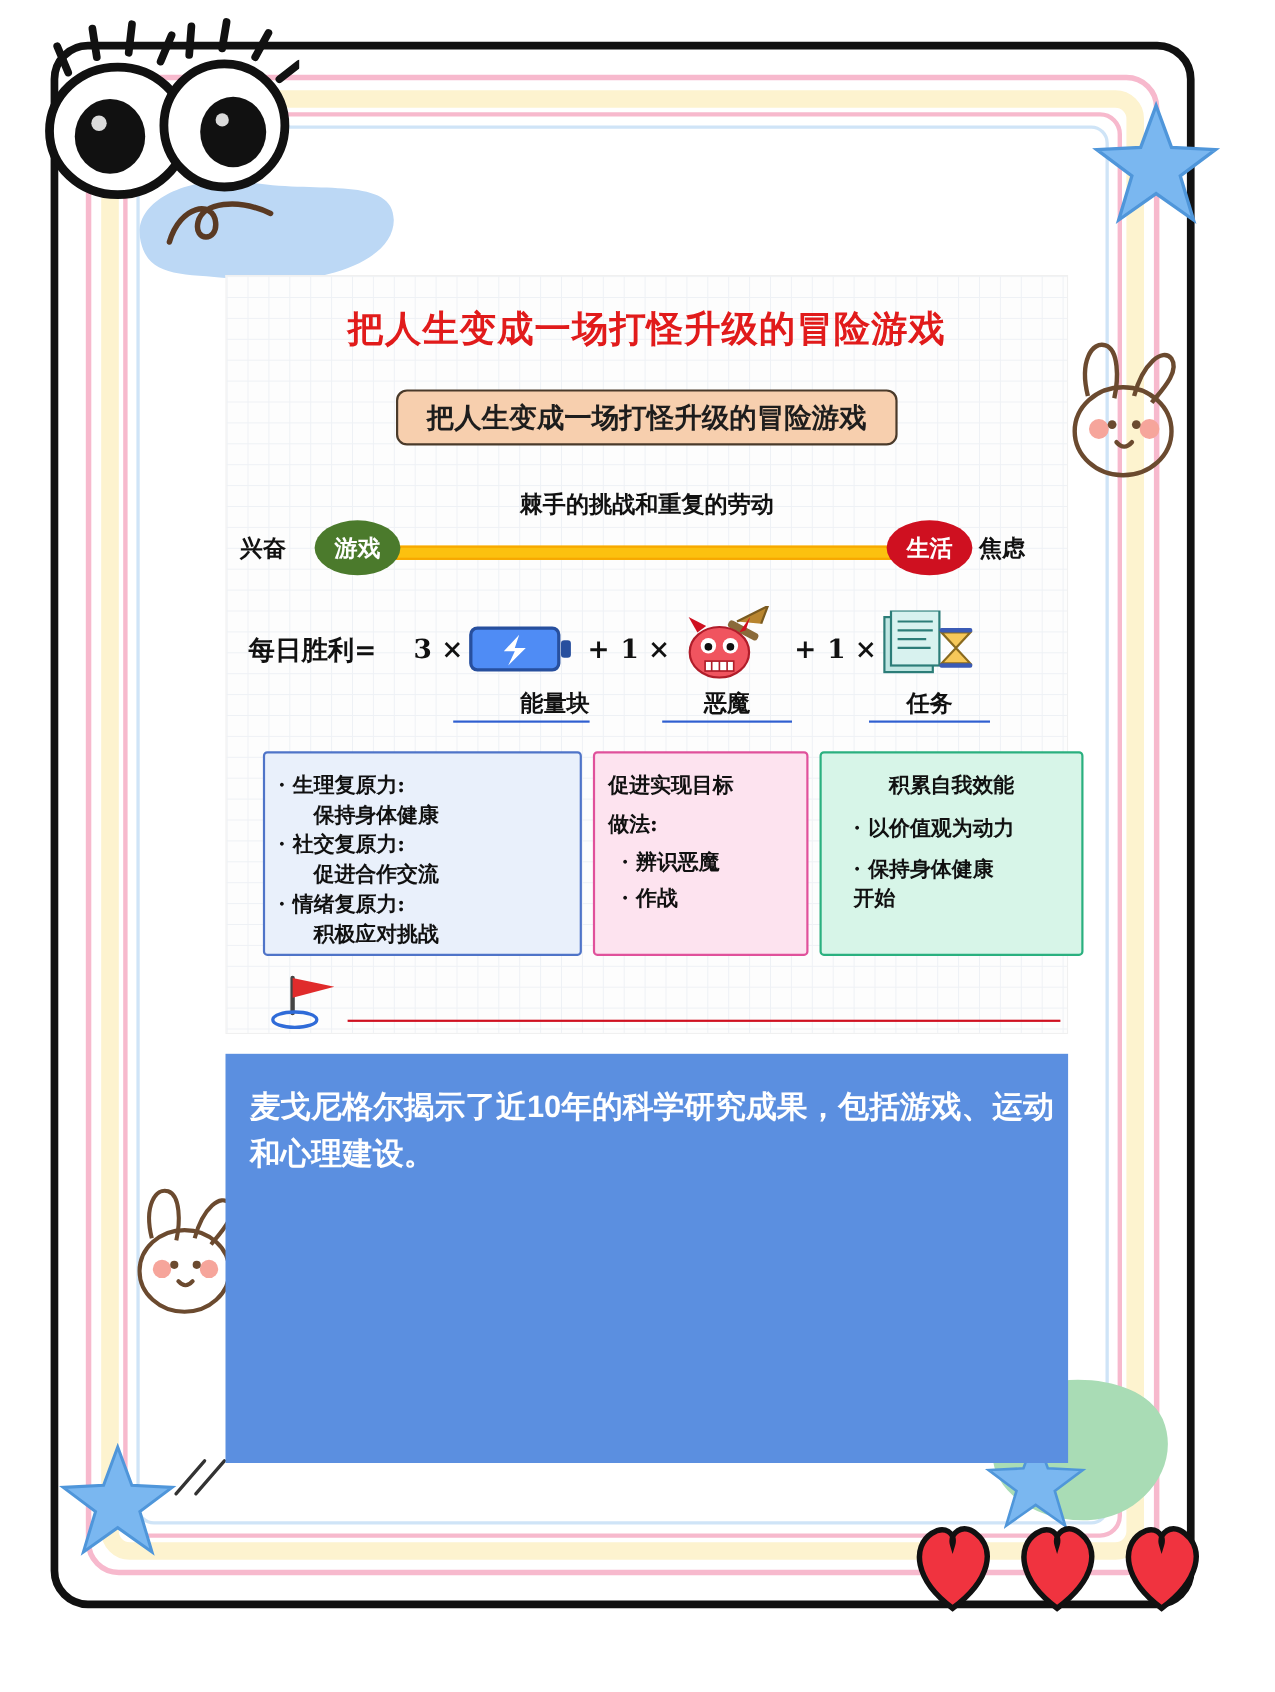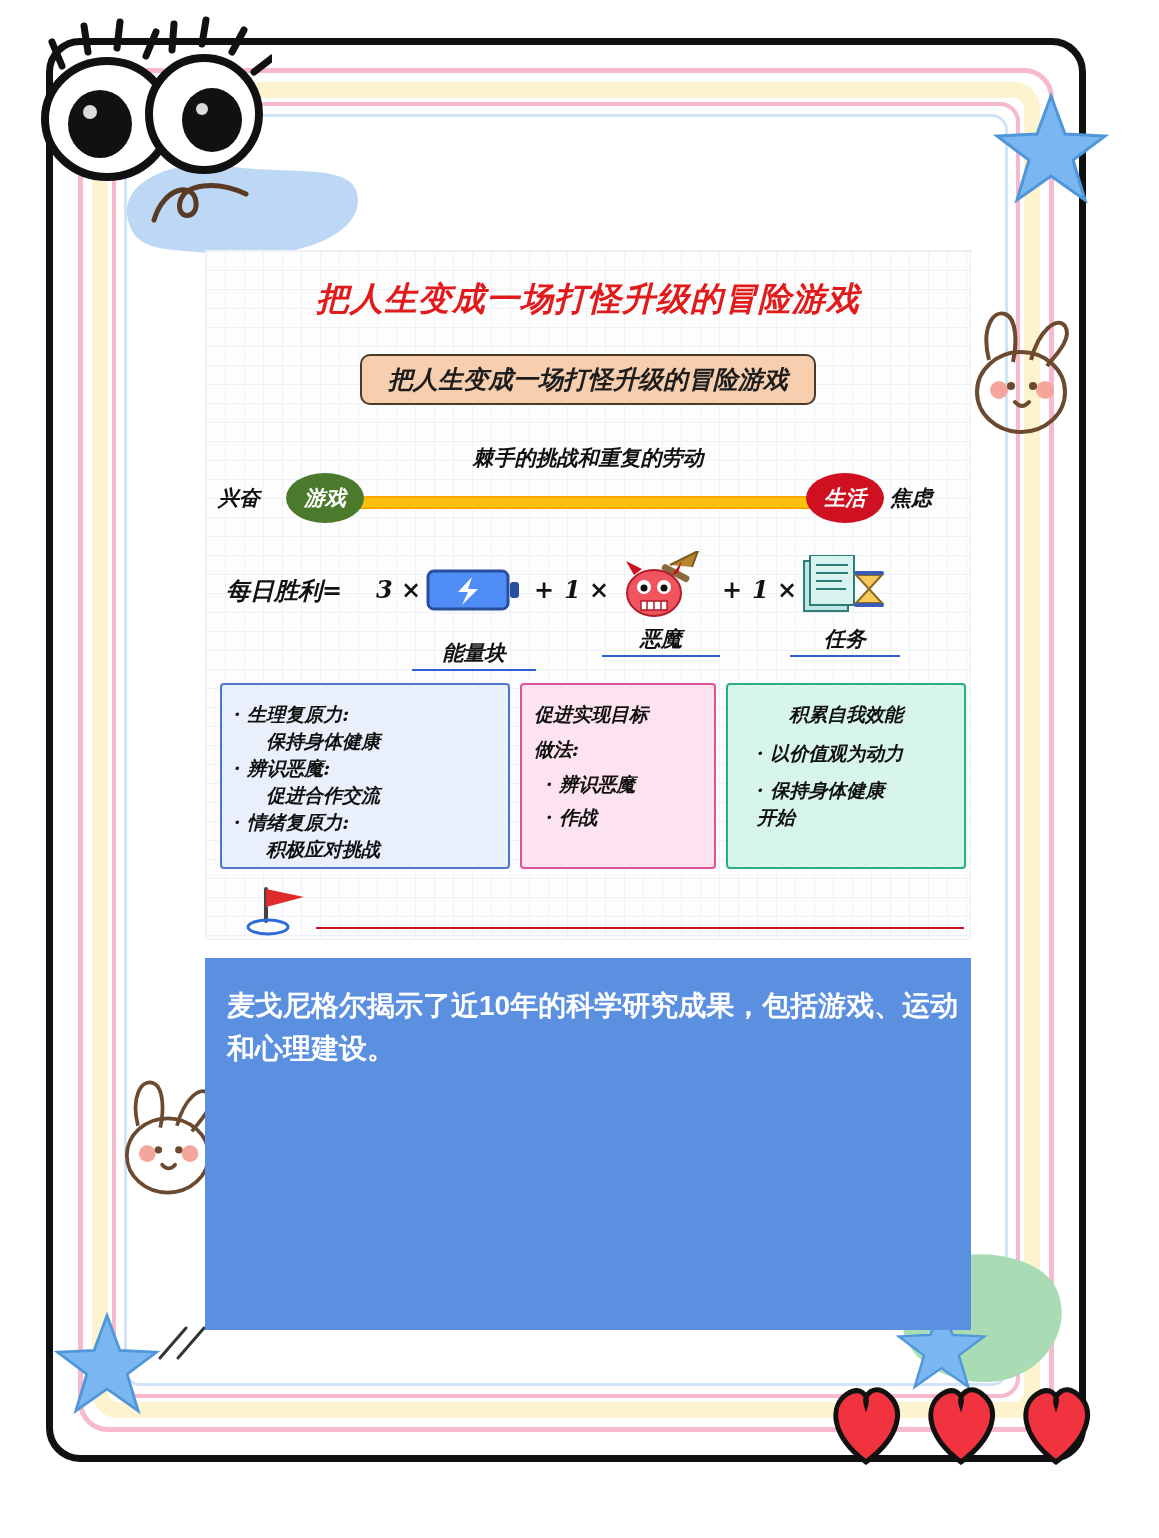--- a/index.html
+++ b/index.html
@@ -51,21 +51,20 @@
 
   
   .poster{
     position:absolute;left:205px;top:250px;width:766px;height:690px;
     background:#fdfdfd;box-sizing:border-box;
     background-image:
       linear-gradient(to right,#eef1f5 1px,transparent 1px),
       linear-gradient(to bottom,#eef1f5 1px,transparent 1px);
     background-size:19px 19px;
     border:1px solid #f0f0f0;
-    font-style:italic;
   }
   .poster-title{
     position:absolute;top:26px;left:0;width:100%;text-align:center;
     color:#e11b1b;font-size:33px;font-weight:bold;letter-spacing:1px;
   }
 
   .badge{
     position:absolute;top:103px;left:50%;transform:translateX(-50%);
     background:#f7cfae;border:2px solid #4a3a2a;border-radius:10px;
     padding:7px 26px;font-size:25px;color:#1d1d1d;white-space:nowrap;
@@ -106,20 +105,21 @@
   .f-item-label{
     position:absolute;font-size:21px;color:#111;text-align:center;font-weight:bold;
     font-family:"DejaVu Serif","Liberation Serif",serif;
     border-bottom:2px solid #2f5fd0;padding-bottom:2px;
   }
 
   
   .box{
     position:absolute;top:432px;box-sizing:border-box;border-radius:4px;
     font-family:"DejaVu Serif","Liberation Serif",serif;
+    margin-left:19px;
   }
   .box1{left:14px;width:290px;height:186px;background:#e9f0fb;border:2px solid #4f74c8;}
   .box2{left:314px;width:196px;height:186px;background:#fde3ef;border:2px solid #e0519b;}
   .box3{left:520px;width:240px;height:186px;background:#d7f5e8;border:2px solid #2ab07f;}
   .box p{margin:0;color:#111;font-size:19px;line-height:1.42;font-weight:bold;}
   .indent{padding-left:32px;}
 
   .footer-line{
     position:absolute;left:14px;top:636px;width:744px;height:40px;
   }
@@ -269,21 +269,21 @@
     <div class="f-text" style="left:10px;top:24px;">每日胜利=</div>
     <div class="f-text" style="left:160px;top:24px;">3 ×</div>
 
     <div style="position:absolute;left:210px;top:14px;">
       <svg width="96" height="50" viewBox="0 0 96 50">
         <rect x="2" y="6" width="80" height="38" rx="6" fill="#4f8cf5" stroke="#274f9e" stroke-width="3"></rect>
         <rect x="84" y="17" width="9" height="16" rx="3" fill="#274f9e"></rect>
         <path d="M46,12 L32,27 L42,27 L36,40 L52,24 L42,24 Z" fill="#ffffff"></path>
       </svg>
     </div>
-    <div class="f-item-label" style="left:196px;top:88px;width:124px;">能量块</div>
+    <div class="f-item-label" style="left:196px;top:74px;width:124px;text-align:right;">能量块</div>
 
     <div class="f-text" style="left:318px;top:24px;">+</div>
     <div class="f-text" style="left:348px;top:24px;">1 ×</div>
 
     <div style="position:absolute;left:396px;top:0px;">
       <svg width="98" height="66" viewBox="0 0 98 66">
         <path d="M58,14 L86,0 L80,16" fill="#b8852f" stroke="#7a5a1f" stroke-width="2"></path>
         <rect x="52" y="12" width="30" height="7" rx="3" transform="rotate(28 52 12)" fill="#8a6a3a"></rect>
         <path d="M22,24 L14,10 L30,18 Z" fill="#cf1020"></path>
         <path d="M60,24 L70,10 L66,22 Z" fill="#cf1020"></path>
@@ -309,21 +309,21 @@
         <path d="M58,20 h26 l-13,14 13,14 h-26 l13,-14 Z" fill="#f6c85a" stroke="#8a6a1f" stroke-width="2"></path>
         <path d="M58,18 h26 M58,50 h26" stroke="#3b5bb5" stroke-width="4" stroke-linecap="round"></path>
       </svg>
     </div>
     <div class="f-item-label" style="left:574px;top:74px;width:110px;">任务</div>
   </div>
 
   <div class="box box1" style="padding:16px 12px;">
     <p>· 生理复原力:</p>
     <p class="indent">保持身体健康</p>
-    <p>· 辨识恶魔:</p>
+    <p>· 社交复原力:</p>
     <p class="indent">促进合作交流</p>
     <p>· 情绪复原力:</p>
     <p class="indent">积极应对挑战</p>
   </div>
 
   <div class="box box2" style="padding:16px 12px;">
     <p>促进实现目标</p>
     <p style="margin-top:8px;">做法:</p>
     <p style="margin-top:8px;padding-left:12px;">· 辨识恶魔</p>
     <p style="margin-top:6px;padding-left:12px;">· 作战</p>

